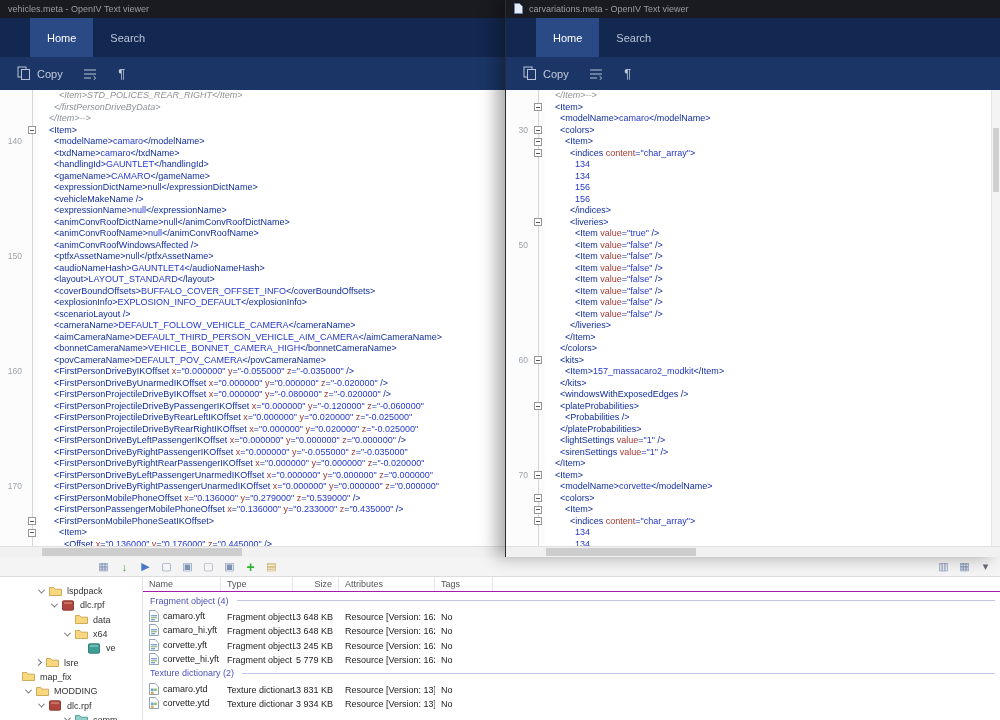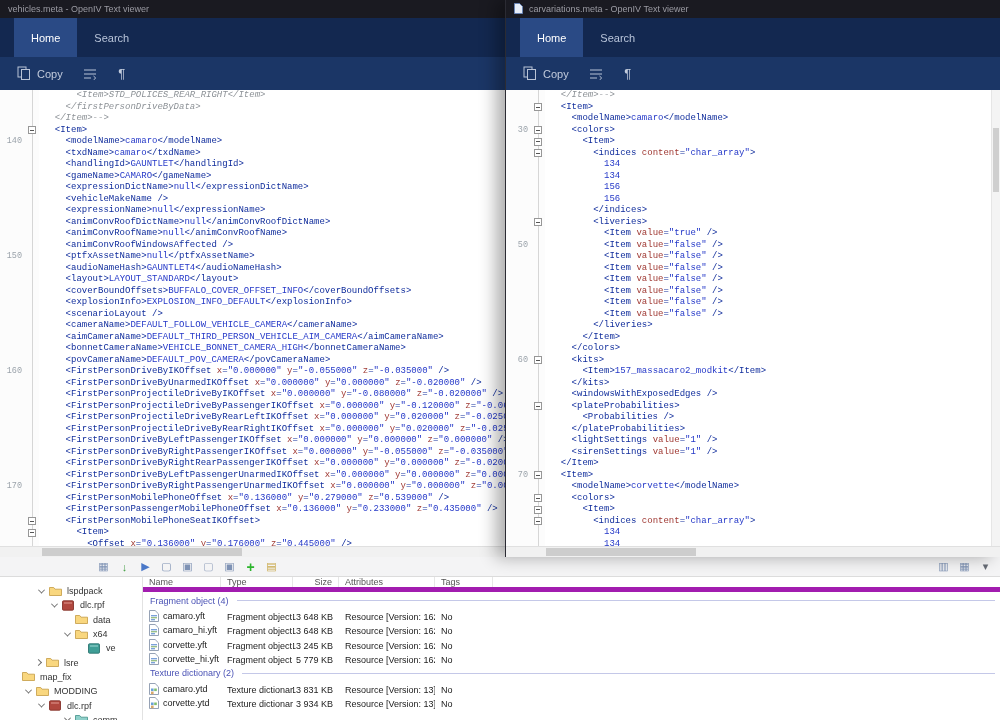--- a/index.html
+++ b/index.html
@@ -5,29 +5,29 @@
   *{margin:0;padding:0;box-sizing:border-box}
   html,body{width:1000px;height:720px;overflow:hidden;background:#ececec;
     font-family:"Liberation Sans",sans-serif}
   .stage{position:relative;width:1000px;height:720px;background:#bef264}
 
   
   .win{position:absolute;top:0;height:557px;background:#fff;display:flex;flex-direction:column}
   .win.left{left:0;width:506px}
   .win.right{left:505px;width:495px;z-index:5;box-shadow:-9px 0 16px rgba(0,0,0,.32);border-left:1px solid #2b2b33}
   .titlebar{flex:0 0 18px;background:#1a1a21;color:#9b9ba3;font-size:9px;display:flex;align-items:center;padding:0 8px;gap:6px}
-  .ribbon{flex:0 0 39px;background:#132850;display:flex;align-items:stretch;padding-left:14px}
+  .ribbon{flex:0 0 39px;background:#132850;display:flex;align-items:stretch;padding-left:30px}
   .tab{display:flex;align-items:center;padding:0 17px;font-size:11px;color:#b9c5da;cursor:default}
   .tab.active{background:#2a4a85;color:#fff}
   .qbar{flex:0 0 33px;background:#1b3666;display:flex;align-items:center;padding-left:10px;gap:8px}
   .copy-btn{display:flex;align-items:center;gap:6px;color:#c2cbdc;font-size:11px;padding:3px 7px;background:none;border:none}
   .icon-btn{width:24px;height:24px;display:flex;align-items:center;justify-content:center;color:#c2cbdc;background:none;border:none;font-size:13px}
 
   .editor{position:relative;flex:1 1 auto;background:#fff;overflow:hidden;
-    font-family:Liberation Mono, monospace;font-size:9px;line-height:11.5px}
+    font-family:Liberation Sans, sans-serif;font-size:9px;line-height:11.5px}
   .ed-row{display:flex;height:11.5px}
   .ed-num{flex:0 0 26px;text-align:right;padding-right:4px;color:#9ba3ab;background:#fcfcfc;font-size:8.5px}
   .ed-fold{flex:0 0 13px;position:relative;background:#fcfcfc}
   .ed-fold::before{content:"";position:absolute;left:6px;top:0;bottom:0;border-left:1px solid #d6d6d6}
   .fold-box{position:absolute;left:2px;top:1.5px;width:8px;height:8px;background:#fff;border:1px solid #979797;z-index:1}
   .fold-box::after{content:"";position:absolute;left:1px;right:1px;top:2.6px;border-top:1px solid #555}
   .ed-code{white-space:pre;padding-left:5px;color:#2438c8}
   .cmt{color:#8d9297;font-style:italic}
   .tg{color:#102d9c}
   .at{color:#a03a34}
@@ -45,21 +45,21 @@
   .bt-right{position:absolute;right:6px;display:flex;gap:4px}
   .panes{position:absolute;left:0;top:20px;right:0;bottom:0;display:flex}
   .tree{flex:0 0 143px;border-right:1px solid #e2e2e2;overflow:hidden;padding-top:7px;background:#fff}
   .tree-row{height:14.3px;display:flex;align-items:center;font-size:9px;color:#333;cursor:default}
   .chev{width:5px;height:5px;border-right:1px solid #707070;border-bottom:1px solid #707070;margin-right:5px;flex:0 0 auto}
   .chev.down{transform:rotate(45deg) translate(-1px,-1px)}
   .chev.right{transform:rotate(-45deg)}
   .chev.none{visibility:hidden}
   .ticon{width:14px;margin-right:4px;flex:0 0 auto;display:flex;align-items:center}
   .list{flex:1;overflow:hidden;font-size:9px;background:#fff}
-  .lheader{display:flex;height:15px;align-items:flex-end;color:#555;border-bottom:5px solid #a21caf}
+  .lheader{display:flex;height:15px;align-items:flex-end;color:#555;border-bottom:1px solid #a21caf}
   .lh{padding:0 6px;height:100%;display:flex;align-items:center;border-right:1px solid #e6e6e6}
   .c0{width:78px}.c1{width:72px}.c2{width:46px}.c3{width:96px}.c4{width:58px}
   .lh.c2{justify-content:flex-end}
   .group-row{display:flex;align-items:center;height:15px;color:#4a52b5;padding-left:7px;gap:8px;margin-top:1px}
   .group-row .rule{flex:1;border-top:1px solid #c4c8e8;margin-right:5px}
   .file-row{display:flex;height:14.2px;align-items:flex-end;color:#222}
   .fc{padding:0 6px;overflow:hidden;white-space:nowrap;display:flex;align-items:center}
   .fc.c0{gap:4px}
   .fc.right{justify-content:flex-end}
 </style>

